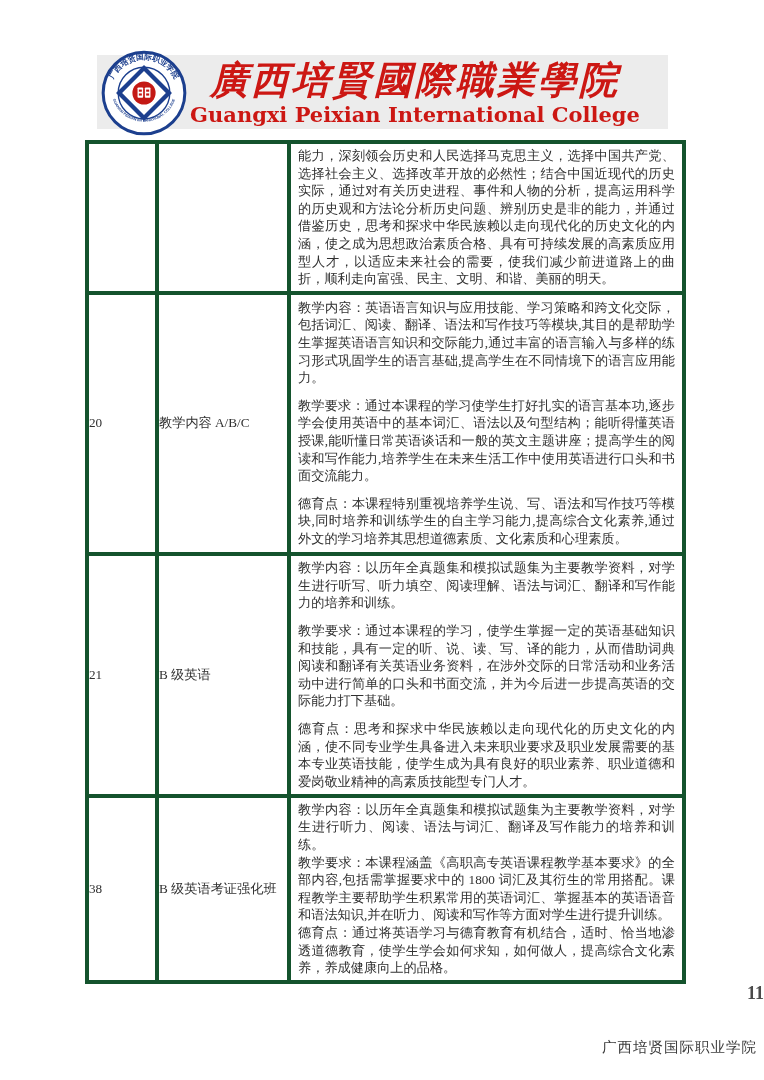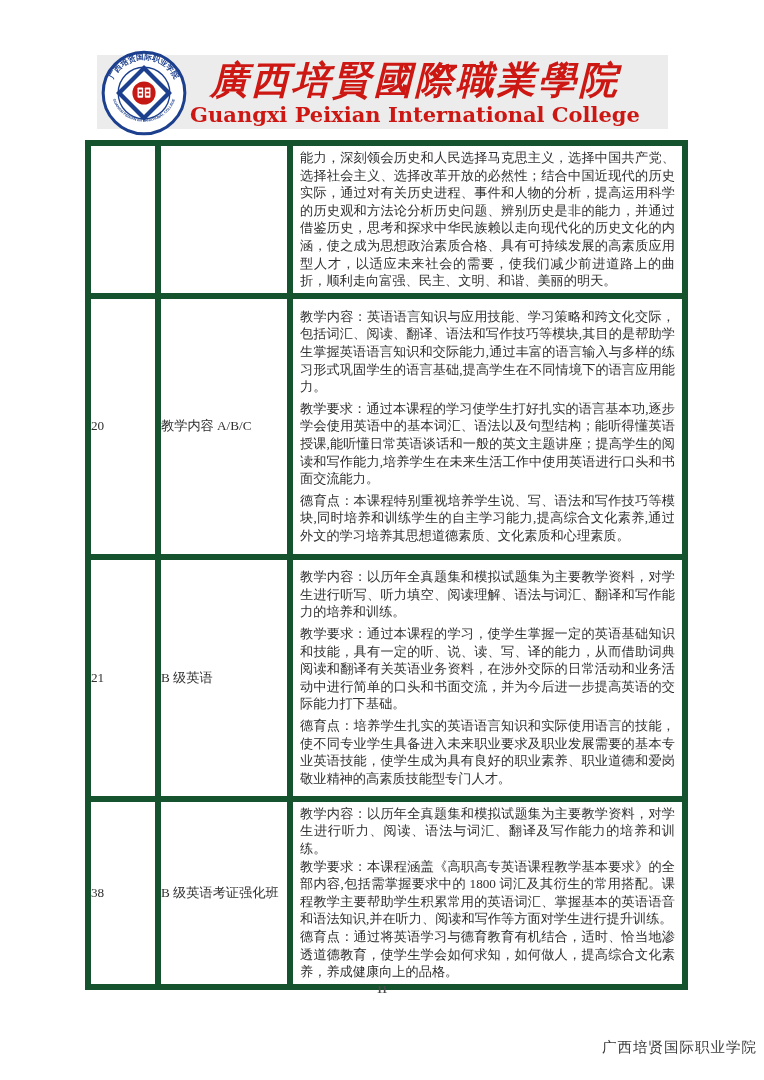--- a/index.html
+++ b/index.html
@@ -57,44 +57,44 @@
     position: absolute;
     left: 85px; top: 140px;
     width: 597px;
     border-collapse: collapse;
     table-layout: fixed;
   }
   .course-table col.c1 { width: 70px; }
   .course-table col.c2 { width: 132px; }
   .course-table col.c3 { width: 395px; }
   .course-table td {
-    border: 6px solid #14532d;
+    border: 4px solid #14532d;
     vertical-align: middle;
     font-size: 13.2px;
     color: #303030;
     background: #fff;
     overflow: hidden;
   }
   td.num, td.course {
     font-family: "Liberation Serif", serif;
   }
   td.desc { padding: 3px 7px; }
   td.desc p {
     text-align: justify;
     line-height: 17.6px;
   }
-  td.desc.spaced p + p { margin-top: 4px; }
+  td.desc.spaced p + p { margin-top: 10px; }
 
   
   .page-number {
     position: absolute;
     top: 983px; left: 0;
     width: 100%;
-    text-align: center;
-    font-size: 11px;
+    text-align: right;
+    font-size: 18px;
     font-weight: bold;
     color: #4a4a4a;
     font-family: "Liberation Serif", serif;
   }
   .footer-name {
     position: absolute;
     top: 1038px; right: 7px;
     font-size: 14.5px;
     color: #3c3c3c;
     font-family: "Liberation Sans", sans-serif;
@@ -162,21 +162,21 @@
           <p>德育点：本课程特别重视培养学生说、写、语法和写作技巧等模块,同时培养和训练学生的自主学习能力,提高综合文化素养,通过外文的学习培养其思想道德素质、文化素质和心理素质。</p>
         </td>
       </tr>
 
       <tr style="height:242px;">
         <td class="num">21</td>
         <td class="course">B 级英语</td>
         <td class="desc spaced">
           <p>教学内容：以历年全真题集和模拟试题集为主要教学资料，对学生进行听写、听力填空、阅读理解、语法与词汇、翻译和写作能力的培养和训练。</p>
           <p>教学要求：通过本课程的学习，使学生掌握一定的英语基础知识和技能，具有一定的听、说、读、写、译的能力，从而借助词典阅读和翻译有关英语业务资料，在涉外交际的日常活动和业务活动中进行简单的口头和书面交流，并为今后进一步提高英语的交际能力打下基础。</p>
-          <p>德育点：培养学生扎实的英语语言知识和实际使用语言的技能，使不同专业学生具备进入未来职业要求及职业发展需要的基本专业英语技能，使学生成为具有良好的职业素养、职业道德和爱岗敬业精神的高素质技能型专门人才。</p>
+          <p>德育点：思考和探求中华民族赖以走向现代化的历史文化的内涵，使不同专业学生具备进入未来职业要求及职业发展需要的基本专业英语技能，使学生成为具有良好的职业素养、职业道德和爱岗敬业精神的高素质技能型专门人才。</p>
         </td>
       </tr>
 
       <tr style="height:176px;">
         <td class="num">38</td>
         <td class="course">B 级英语考证强化班</td>
         <td class="desc">
           <p>教学内容：以历年全真题集和模拟试题集为主要教学资料，对学生进行听力、阅读、语法与词汇、翻译及写作能力的培养和训练。</p>
           <p>教学要求：本课程涵盖《高职高专英语课程教学基本要求》的全部内容,包括需掌握要求中的 1800 词汇及其衍生的常用搭配。课程教学主要帮助学生积累常用的英语词汇、掌握基本的英语语音和语法知识,并在听力、阅读和写作等方面对学生进行提升训练。</p>
           <p>德育点：通过将英语学习与德育教育有机结合，适时、恰当地渗透道德教育，使学生学会如何求知，如何做人，提高综合文化素养，养成健康向上的品格。</p>

